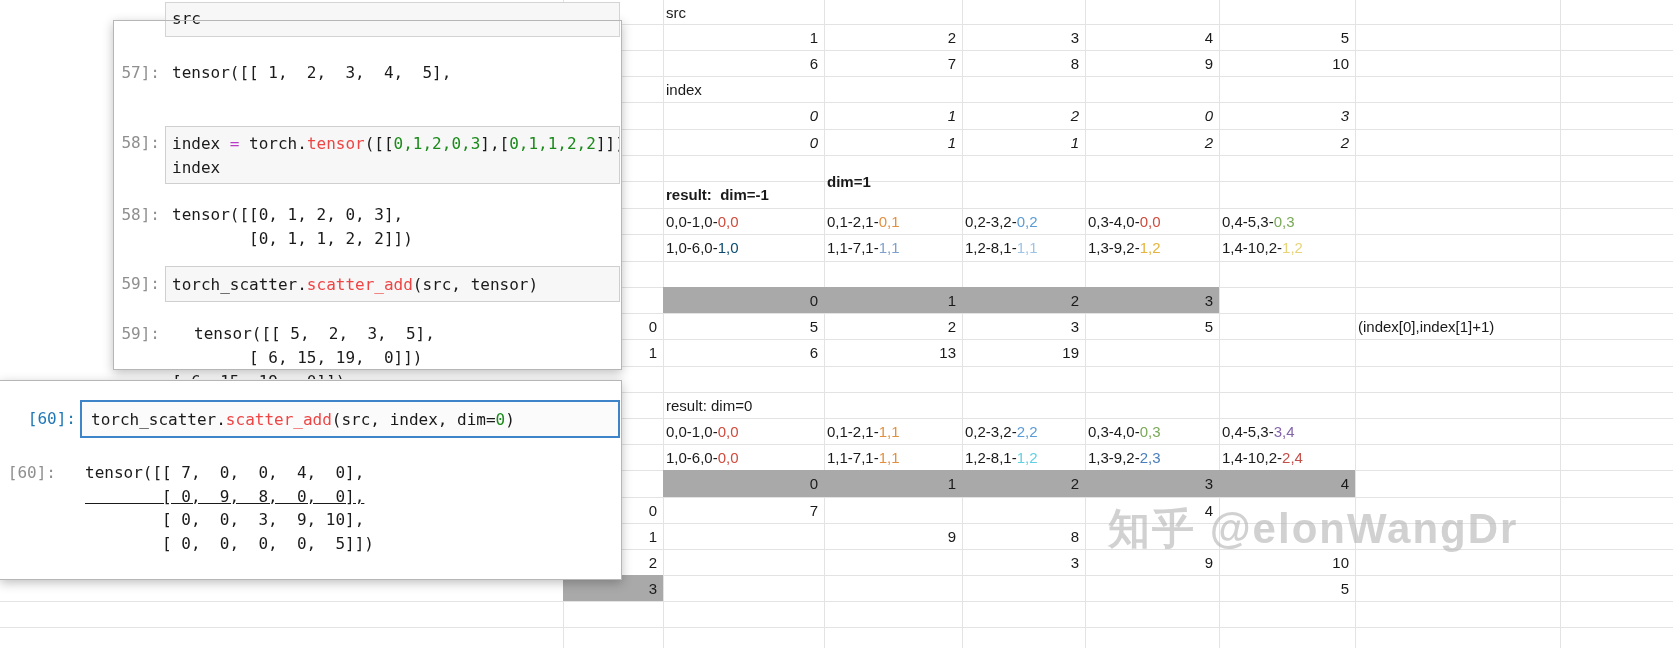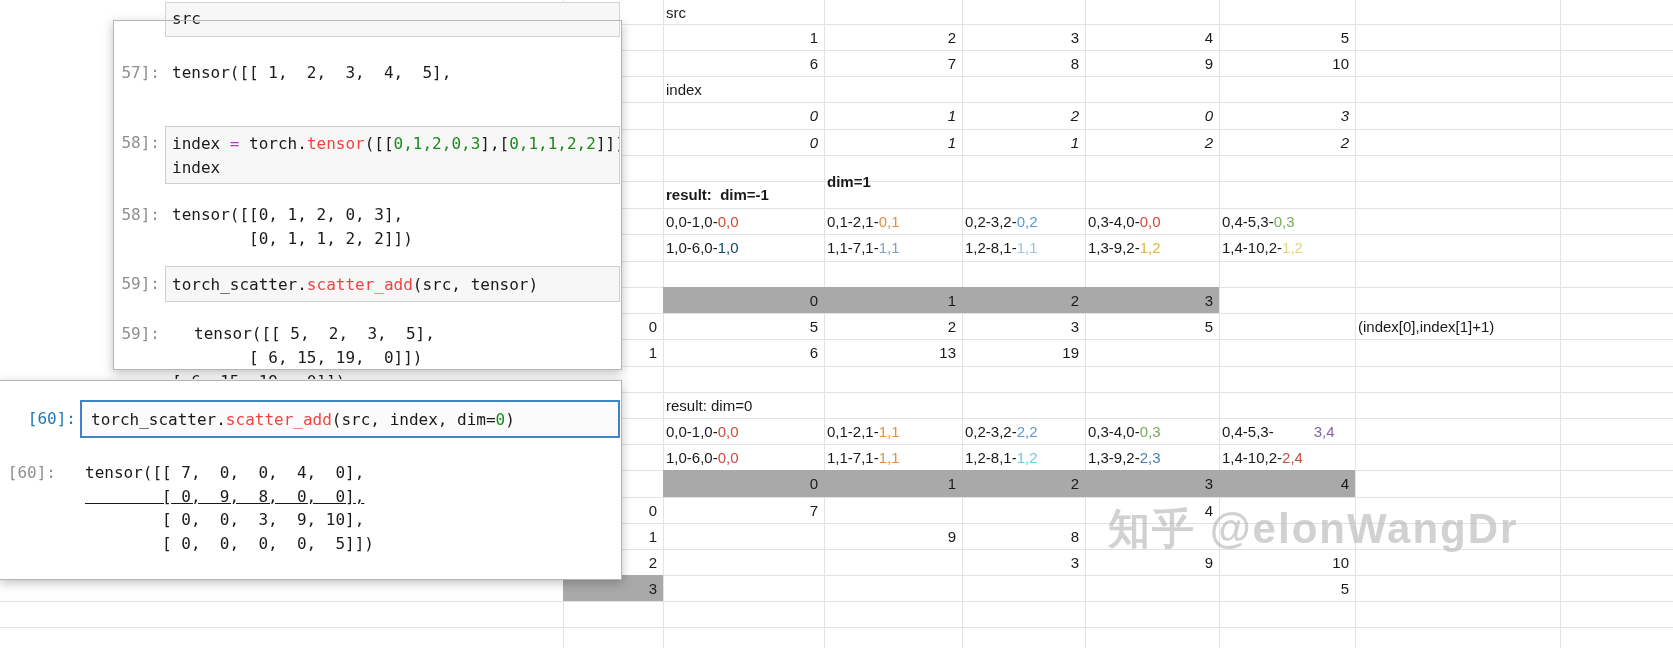--- a/index.html
+++ b/index.html
@@ -112,21 +112,21 @@
     <div class="cell right" style="left: 1085px; top: 313px; width: 134px; height: 26px;">5</div>
     <div class="cell right" style="left: 663px; top: 339px; width: 161px; height: 27px;">6</div>
     <div class="cell right" style="left: 824px; top: 339px; width: 138px; height: 27px;">13</div>
     <div class="cell right" style="left: 962px; top: 339px; width: 123px; height: 27px;">19</div>
     <div class="cell left" style="left: 1355px; top: 313px; width: 205px; height: 26px;">(index[0],index[1]+1)</div>
     <div class="cell left" style="left: 663px; top: 392px; width: 161px; height: 26px;">result: dim=0</div>
     <div class="cell left" style="left: 663px; top: 418px; width: 161px; height: 26px;"><span>0,0-1,0-</span><span style="color: rgb(207, 74, 60);">0,0</span></div>
     <div class="cell left" style="left: 824px; top: 418px; width: 138px; height: 26px;"><span>0,1-2,1-</span><span style="color: rgb(226, 144, 63);">1,1</span></div>
     <div class="cell left" style="left: 962px; top: 418px; width: 123px; height: 26px;"><span>0,2-3,2-</span><span style="color: rgb(91, 155, 213);">2,2</span></div>
     <div class="cell left" style="left: 1085px; top: 418px; width: 134px; height: 26px;"><span>0,3-4,0-</span><span style="color: rgb(121, 169, 88);">0,3</span></div>
-    <div class="cell left" style="left: 1219px; top: 418px; width: 136px; height: 26px;"><span>0,4-5,3-</span><span style="color: rgb(130, 100, 168); margin-left: 40px;">3,4</span></div>
+    <div class="cell left" style="left: 1219px; top: 418px; width: 136px; height: 26px;"><span>0,4-5,3-</span><span style="color: rgb(130, 100, 168);">3,4</span></div>
     <div class="cell left" style="left: 663px; top: 444px; width: 161px; height: 26px;"><span>1,0-6,0-</span><span style="color: rgb(207, 74, 60);">0,0</span></div>
     <div class="cell left" style="left: 824px; top: 444px; width: 138px; height: 26px;"><span>1,1-7,1-</span><span style="color: rgb(226, 144, 63);">1,1</span></div>
     <div class="cell left" style="left: 962px; top: 444px; width: 123px; height: 26px;"><span>1,2-8,1-</span><span style="color: rgb(95, 208, 226);">1,2</span></div>
     <div class="cell left" style="left: 1085px; top: 444px; width: 134px; height: 26px;"><span>1,3-9,2-</span><span style="color: rgb(74, 126, 187);">2,3</span></div>
     <div class="cell left" style="left: 1219px; top: 444px; width: 136px; height: 26px;"><span>1,4-10,2-</span><span style="color: rgb(192, 80, 72);">2,4</span></div>
     <div class="cell right grayhdr" style="left: 663px; top: 470px; width: 161px; height: 27px;">0</div>
     <div class="cell right grayhdr" style="left: 824px; top: 470px; width: 138px; height: 27px;">1</div>
     <div class="cell right grayhdr" style="left: 962px; top: 470px; width: 123px; height: 27px;">2</div>
     <div class="cell right grayhdr" style="left: 1085px; top: 470px; width: 134px; height: 27px;">3</div>
     <div class="cell right grayhdr" style="left: 1219px; top: 470px; width: 136px; height: 27px;">4</div>

